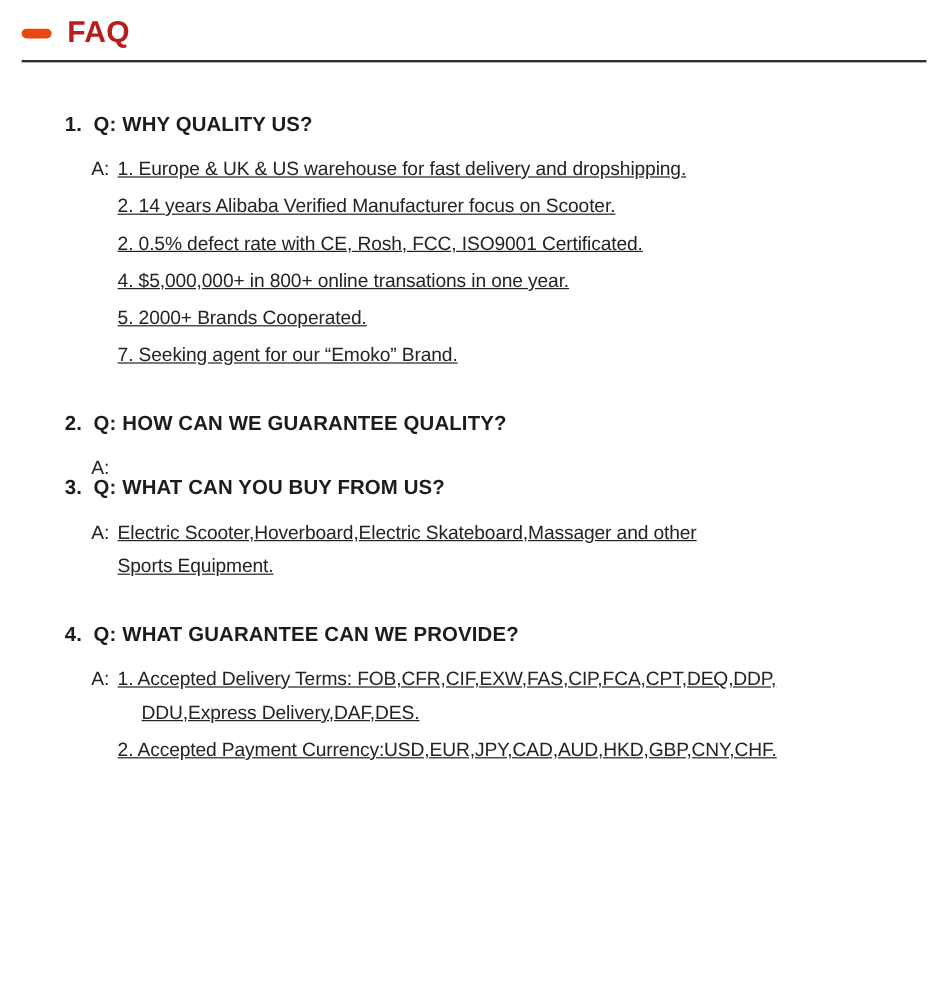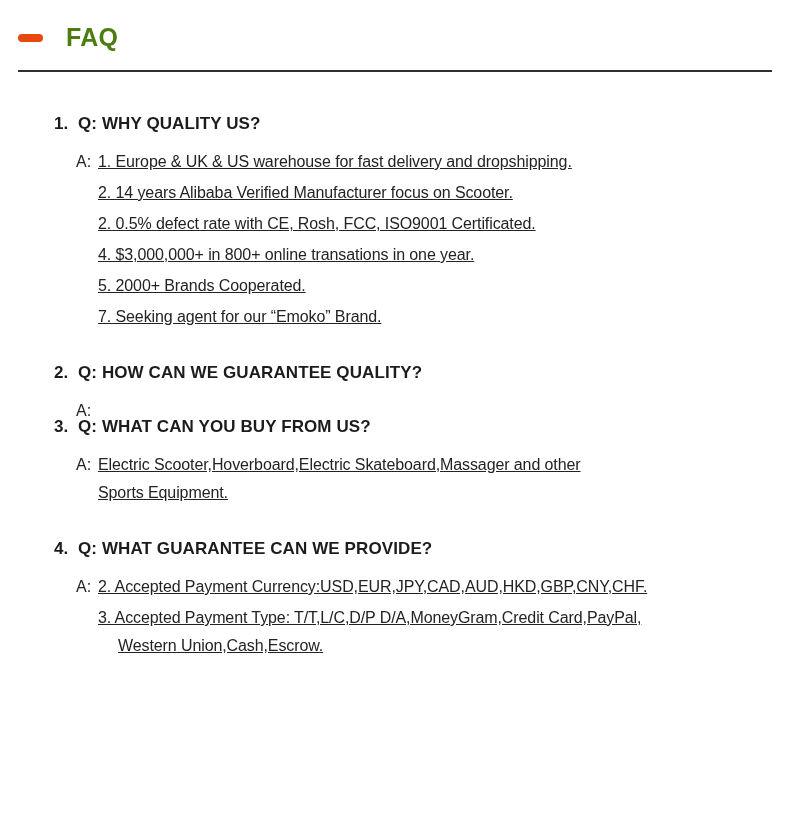--- a/index.html
+++ b/index.html
@@ -34,25 +34,25 @@
   }
   .dash {
     width: 25px;
     height: 8px;
     border-radius: 4px;
     background: var(--accent);
     margin-top: 2px;
     flex: none;
   }
   .title {
-    margin: 10px;
+    margin: 0;
     font-size: 25px;
     line-height: 28px;
     font-weight: 700;
-    color: #4d7c0f;
+    color: #b91c1c;
     letter-spacing: 0.3px;
   }
   .rule {
     border: 0;
     border-top: 2px solid var(--divider);
     margin-top: 9px;
   }
   
   .qa { margin-top: 30px; }
   .qa:first-child { margin-top: 40px; }
@@ -107,21 +107,21 @@
         <div class="qrow">
           <span class="qnum">1.</span>
           <span class="qtext">Q: WHY QUALITY US?</span>
         </div>
         <div class="answer">
           <span class="aprefix">A:</span>
           <div class="aitems">
             <div class="aitem hang">1. Europe &amp; UK &amp; US warehouse for fast delivery and dropshipping.</div>
             <div class="aitem hang">2. 14 years Alibaba Verified Manufacturer focus on Scooter.</div>
             <div class="aitem hang">2. 0.5% defect rate with CE, Rosh, FCC, ISO9001 Certificated.</div>
-            <div class="aitem hang">4. $3,000,000+ in 800+ online transations in one year.</div>
+            <div class="aitem hang">4. $5,000,000+ in 800+ online transations in one year.</div>
             <div class="aitem hang">5. 2000+ Brands Cooperated.</div>
             <div class="aitem hang">7. Seeking agent for our “Emoko” Brand.</div>
           </div>
         </div>
       </section>
       <section class="qa">
         <div class="qrow">
           <span class="qnum">2.</span>
           <span class="qtext">Q: HOW CAN WE GUARANTEE QUALITY?</span>
         </div>
@@ -143,20 +143,20 @@
         </div>
       </section>
       <section class="qa">
         <div class="qrow">
           <span class="qnum">4.</span>
           <span class="qtext">Q: WHAT GUARANTEE CAN WE PROVIDE?</span>
         </div>
         <div class="answer">
           <span class="aprefix">A:</span>
           <div class="aitems">
+            <div class="aitem hang">1. Accepted Delivery Terms: FOB,CFR,CIF,EXW,FAS,CIP,FCA,CPT,DEQ,DDP,
+DDU,Express Delivery,DAF,DES.</div>
             <div class="aitem hang">2. Accepted Payment Currency:USD,EUR,JPY,CAD,AUD,HKD,GBP,CNY,CHF.</div>
-            <div class="aitem hang">3. Accepted Payment Type: T/T,L/C,D/P D/A,MoneyGram,Credit Card,PayPal,
-Western Union,Cash,Escrow.</div>
           </div>
         </div>
       </section>
     </main>
 </div>
 
 </body></html>

